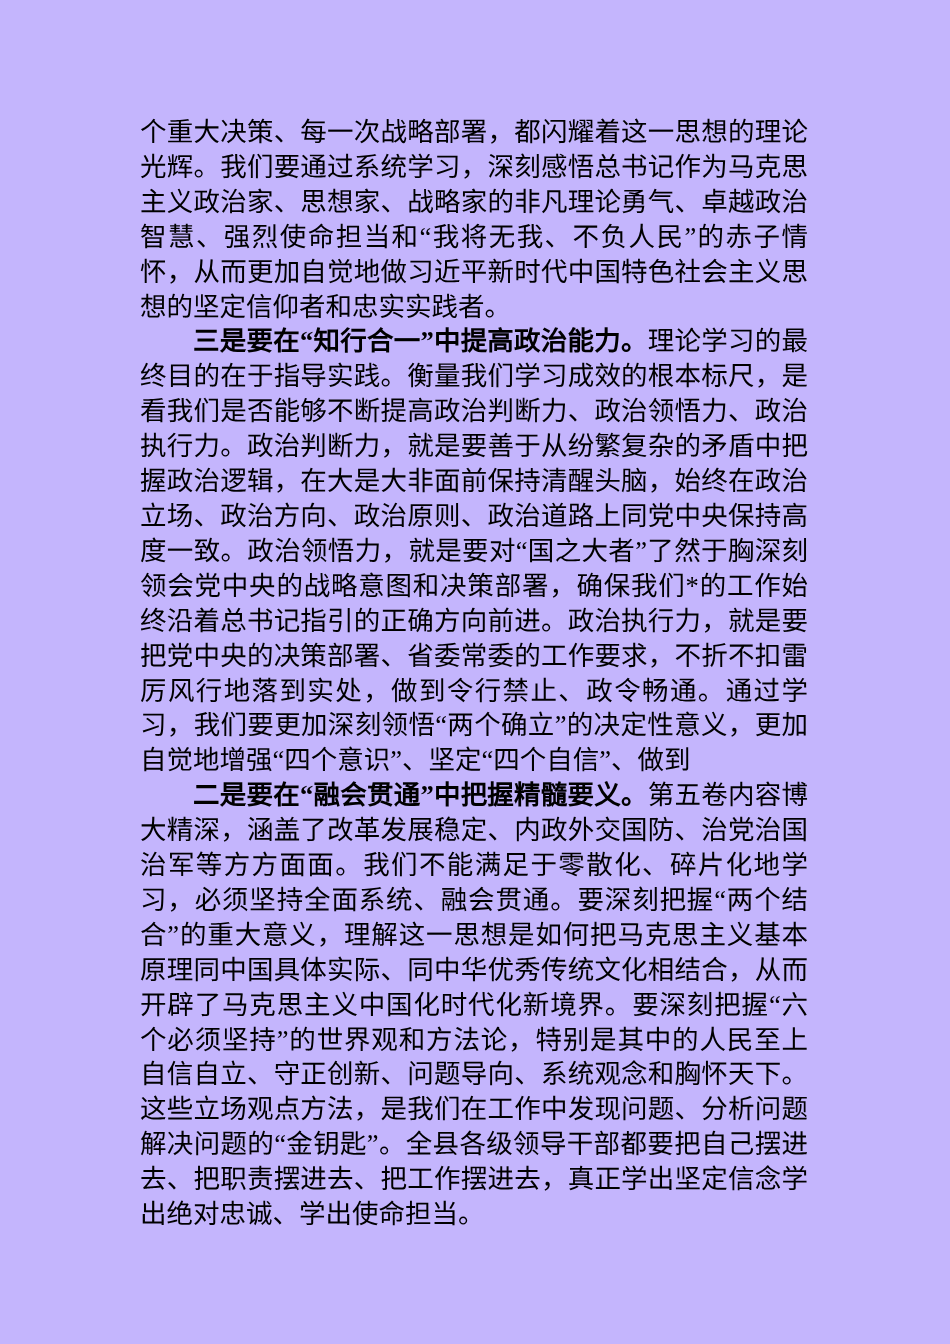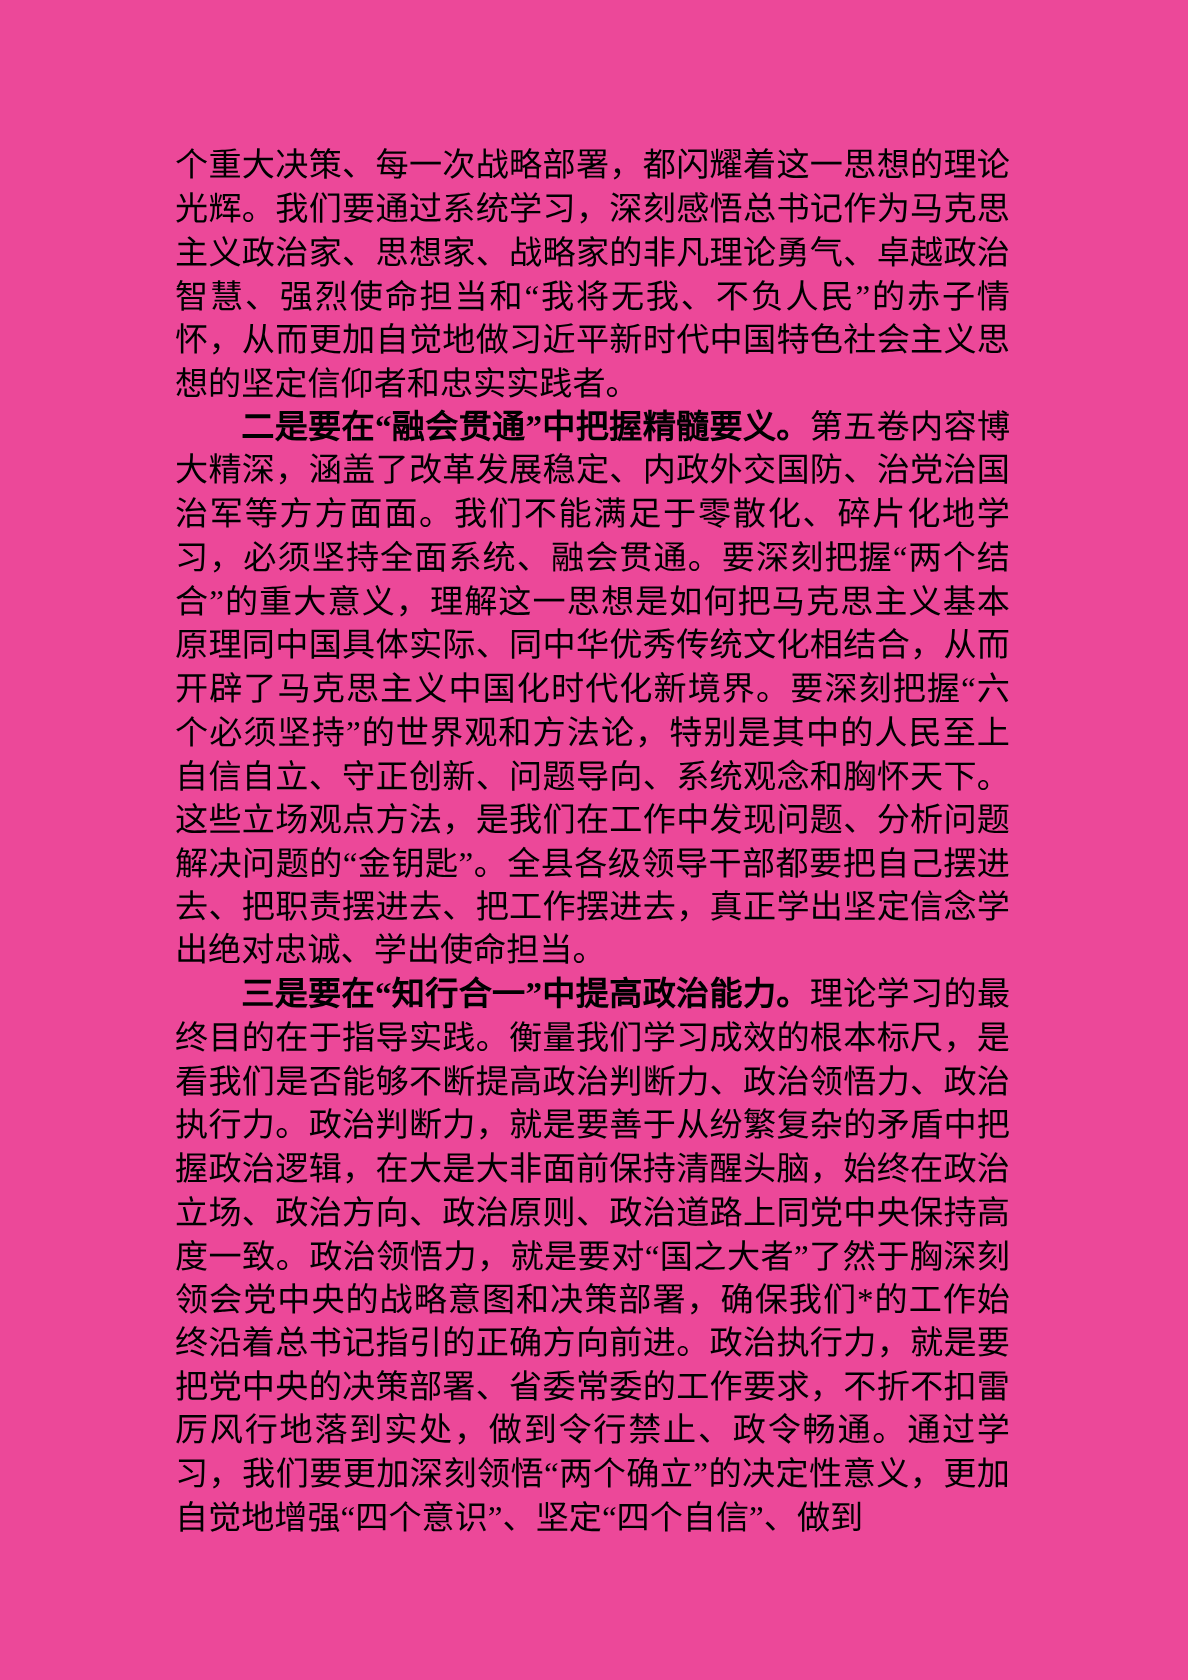--- a/index.html
+++ b/index.html
@@ -4,21 +4,21 @@
 <style>
   html, body {
     margin: 0;
     padding: 0;
     background: #ffffff;
   }
   .page {
     position: relative;
     width: 950px;
     height: 1344px;
-    background: #ec4899;
+    background: #c4b5fd;
     overflow: hidden;
     box-sizing: border-box;
   }
   .doc {
     position: absolute;
     left: 140px;
     top: 115px;
     width: 668px;
     font-family: "Liberation Serif", "DejaVu Serif", serif;
     font-size: 26.5px;
@@ -41,18 +41,18 @@
   }
 </style>
 </head>
 <body>
 
 <div class="page">
   <div class="doc">
 
     <p class="para"><span class="lead"></span><span>个重大决策、每一次战略部署，都闪耀着这一思想的理论光辉。我们要通过系统学习，深刻感悟总书记作为马克思主义政治家、思想家、战略家的非凡理论勇气、卓越政治智慧、强烈使命担当和“我将无我、不负人民”的赤子情怀，从而更加自觉地做习近平新时代中国特色社会主义思想的坚定信仰者和忠实实践者。</span></p>
 
+    <p class="para indent"><span class="lead">三是要在“知行合一”中提高政治能力。</span><span>理论学习的最终目的在于指导实践。衡量我们学习成效的根本标尺，是看我们是否能够不断提高政治判断力、政治领悟力、政治执行力。政治判断力，就是要善于从纷繁复杂的矛盾中把握政治逻辑，在大是大非面前保持清醒头脑，始终在政治立场、政治方向、政治原则、政治道路上同党中央保持高度一致。政治领悟力，就是要对“国之大者”了然于胸深刻领会党中央的战略意图和决策部署，确保我们*的工作始终沿着总书记指引的正确方向前进。政治执行力，就是要把党中央的决策部署、省委常委的工作要求，不折不扣雷厉风行地落到实处，做到令行禁止、政令畅通。通过学习，我们要更加深刻领悟“两个确立”的决定性意义，更加自觉地增强“四个意识”、坚定“四个自信”、做到</span></p>
+
     <p class="para indent"><span class="lead">二是要在“融会贯通”中把握精髓要义。</span><span>第五卷内容博大精深，涵盖了改革发展稳定、内政外交国防、治党治国治军等方方面面。我们不能满足于零散化、碎片化地学习，必须坚持全面系统、融会贯通。要深刻把握“两个结合”的重大意义，理解这一思想是如何把马克思主义基本原理同中国具体实际、同中华优秀传统文化相结合，从而开辟了马克思主义中国化时代化新境界。要深刻把握“六个必须坚持”的世界观和方法论，特别是其中的人民至上自信自立、守正创新、问题导向、系统观念和胸怀天下。这些立场观点方法，是我们在工作中发现问题、分析问题解决问题的“金钥匙”。全县各级领导干部都要把自己摆进去、把职责摆进去、把工作摆进去，真正学出坚定信念学出绝对忠诚、学出使命担当。</span></p>
-
-    <p class="para indent"><span class="lead">三是要在“知行合一”中提高政治能力。</span><span>理论学习的最终目的在于指导实践。衡量我们学习成效的根本标尺，是看我们是否能够不断提高政治判断力、政治领悟力、政治执行力。政治判断力，就是要善于从纷繁复杂的矛盾中把握政治逻辑，在大是大非面前保持清醒头脑，始终在政治立场、政治方向、政治原则、政治道路上同党中央保持高度一致。政治领悟力，就是要对“国之大者”了然于胸深刻领会党中央的战略意图和决策部署，确保我们*的工作始终沿着总书记指引的正确方向前进。政治执行力，就是要把党中央的决策部署、省委常委的工作要求，不折不扣雷厉风行地落到实处，做到令行禁止、政令畅通。通过学习，我们要更加深刻领悟“两个确立”的决定性意义，更加自觉地增强“四个意识”、坚定“四个自信”、做到</span></p>
 
   </div>
 </div>
 
 </body></html>

